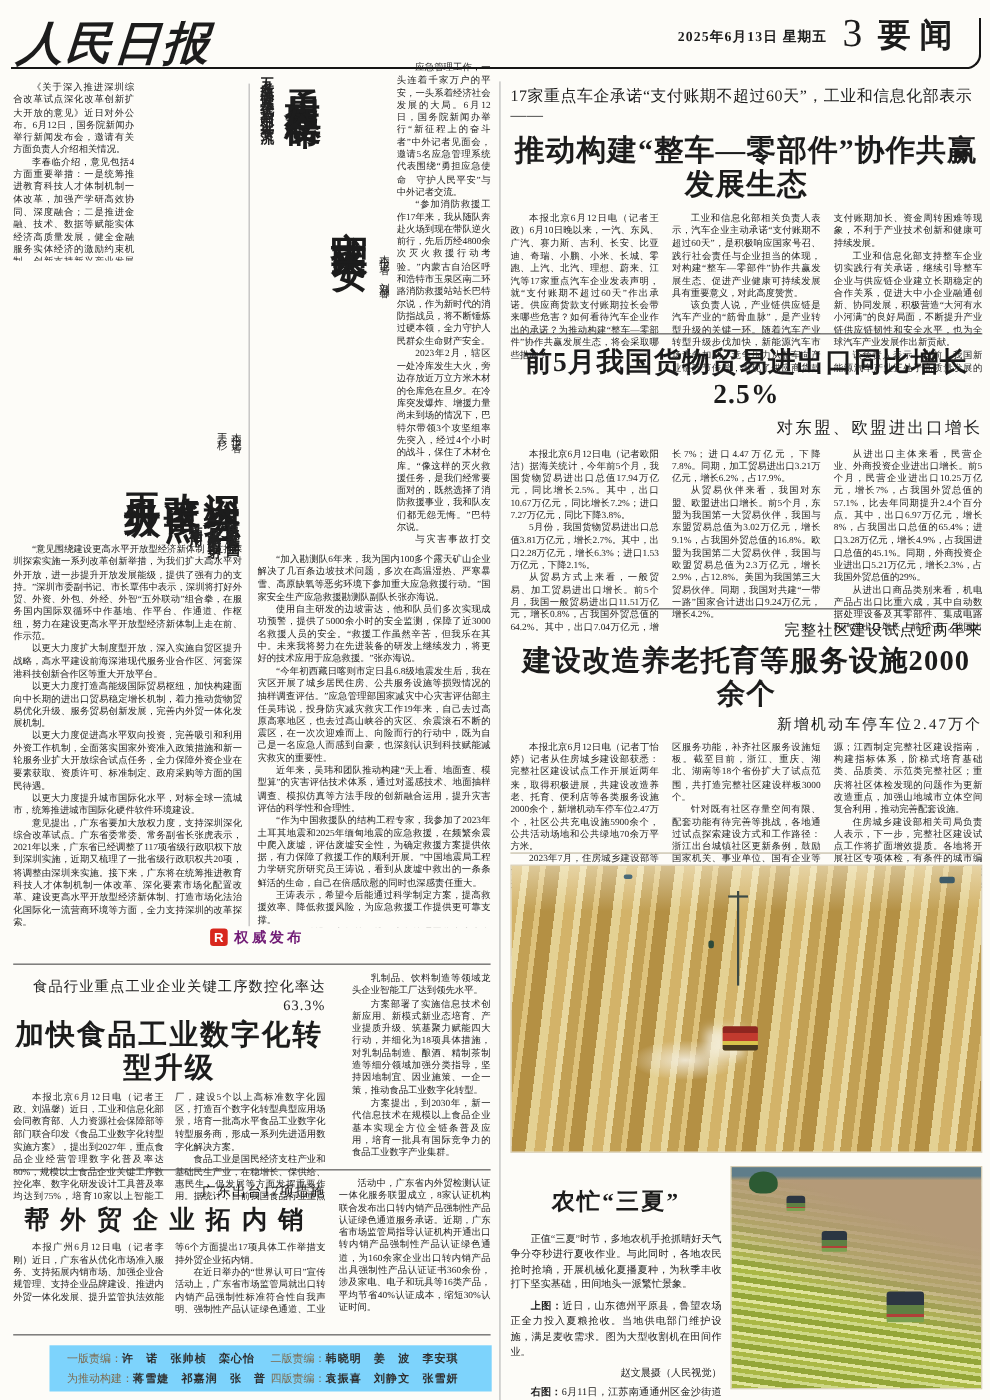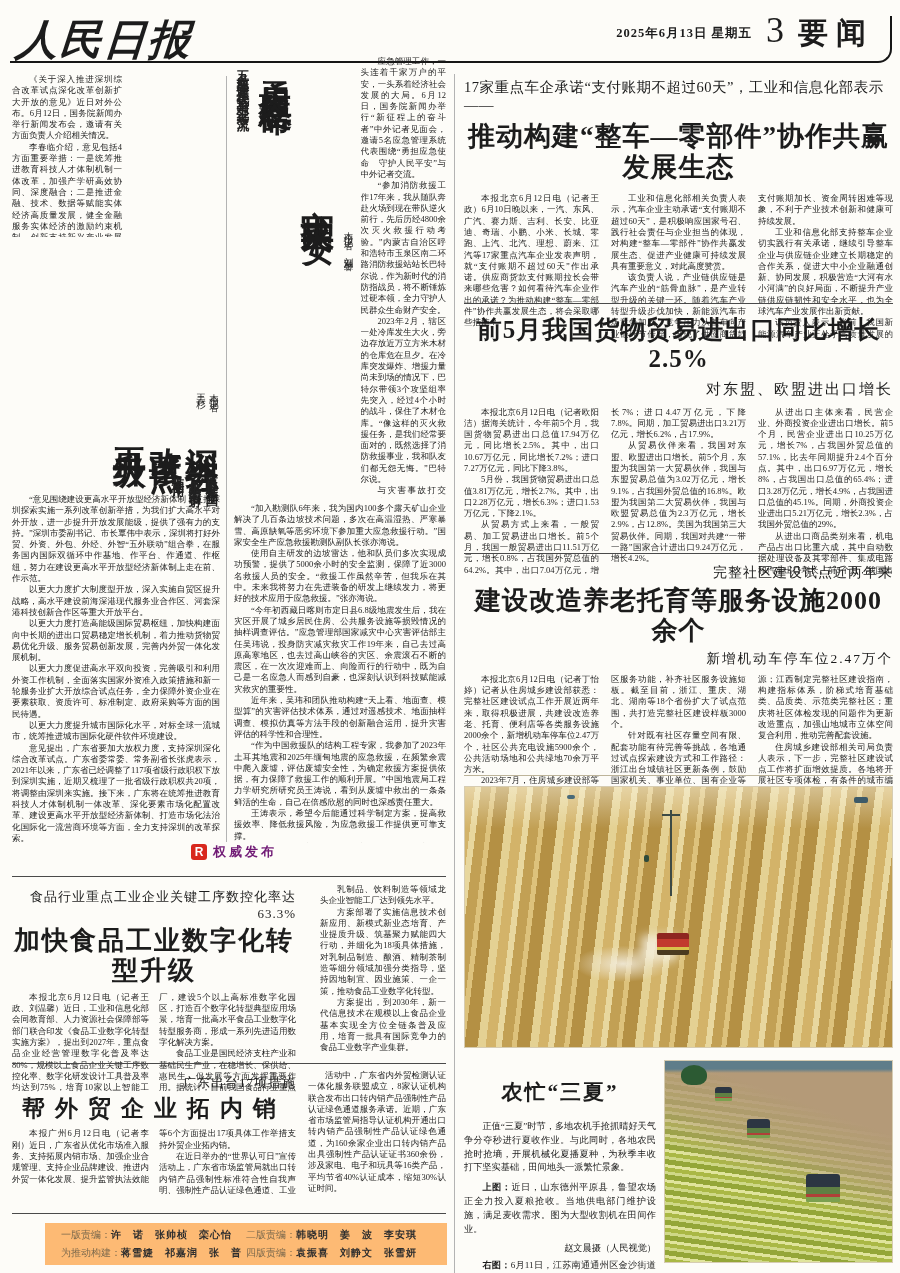--- a/index.html
+++ b/index.html
@@ -38,21 +38,21 @@
             text-align:center;letter-spacing:2px;line-height:1.15;margin:4px 0;}
   .subhead{font-size:13.5px;text-align:right;letter-spacing:2px;margin:3px 0;}
   
   .badge{position:absolute;left:185px;top:842px;display:flex;align-items:center;gap:6px;
          background:#fdfcf8;padding:1px 6px;z-index:5;}
   .badge-r{width:16px;height:16px;background:#d8271d;color:#fff;border-radius:3px;
            font:900 12px/16px "Liberation Sans","DejaVu Sans",sans-serif;text-align:center;}
   .badge-label{color:#701a75;font-family:Liberation Mono, monospace;
                font-weight:900;font-size:13px;letter-spacing:3px;}
   
-  .footer-box{position:absolute;left:45px;top:1223px;width:402px;height:42px;background:#fdba74;
+  .footer-box{position:absolute;left:45px;top:1223px;width:402px;height:42px;background:#7dd3fc;
               display:grid;grid-template-columns:1fr 1fr;align-content:center;
               row-gap:4px;padding:0 16px;box-sizing:border-box;font-size:10px;}
   .footer-box .lab{color:#7d6a4d;}
   .footer-box .names{font-weight:700;color:#2e2e2e;letter-spacing:1px;}
   
   .photo{position:absolute;overflow:hidden;border:1px solid #d6ccb2;box-sizing:border-box;}
   .photo-wheat{
     background:
       radial-gradient(ellipse 70px 26px at 37% 68%, rgba(242,236,220,.9), rgba(242,236,220,0) 70%),
       linear-gradient(rgba(255,252,238,.45), rgba(255,252,238,0) 16%),

